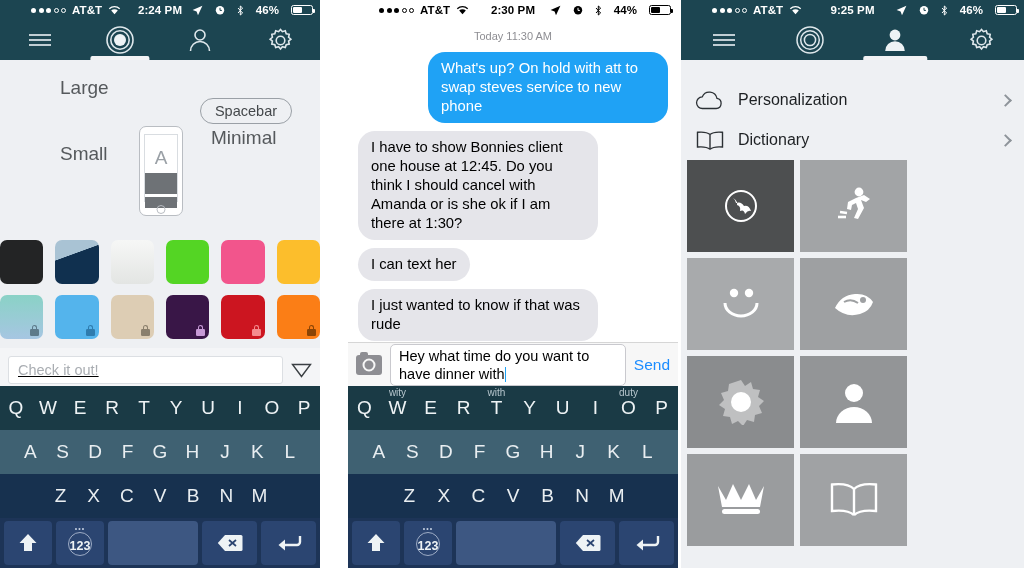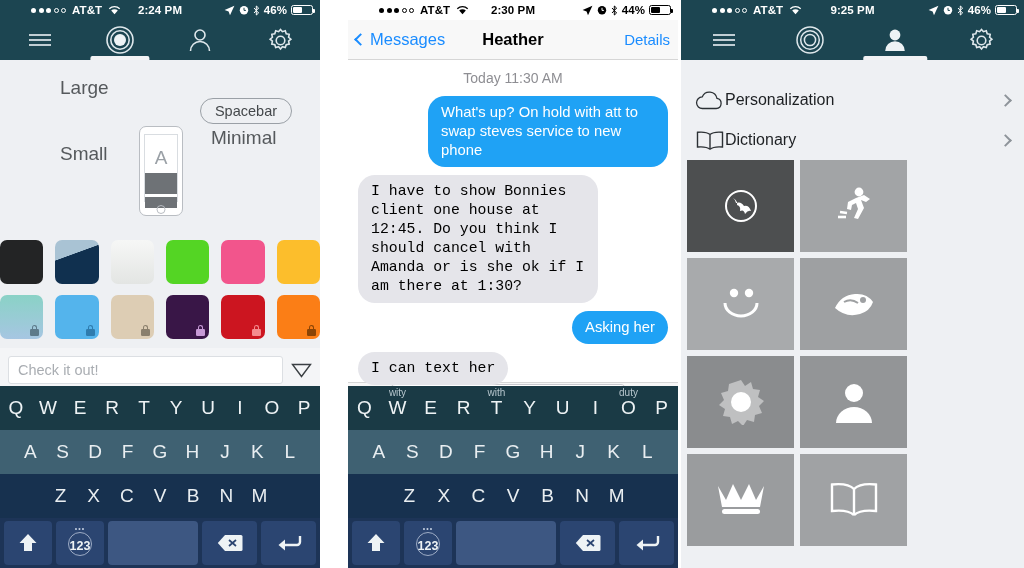--- a/index.html
+++ b/index.html
@@ -31,21 +31,21 @@
   .sb-left { display: flex; align-items: center; gap: 4px; padding-left: 7px; }
   .dots { display: flex; gap: 2.5px; align-items: center; }
   .dot { width: 5px; height: 5px; border-radius: 50%; }
   .sb-teal .dot.full { background: #fff; }
   .sb-teal .dot.empty { background: transparent; border: 1px solid #fff; width: 5px; height: 5px; }
   .sb-white .dot.full { background: #000; }
   .sb-white .dot.empty { background: transparent; border: 1px solid #000; }
   .carrier { font-size: 11.5px; font-weight: bold; margin-left: 2px; }
   .wifi { margin-left: 2px; display: inline-block; }
   .sb-time { position: absolute; left: 0; right: 0; text-align: center; font-size: 11.5px; font-weight: bold; }
-  .sb-right { margin-left: auto; display: flex; align-items: center; gap: 4px; padding-right: 7px; }
+  .sb-right { margin-left: auto; display: flex; align-items: center; gap: 12px; padding-right: 7px; }
   .batt-pct { font-size: 11.5px; font-weight: bold; }
   .batt {
     width: 22px; height: 10px; border-radius: 2.5px; position: relative;
     display: inline-block;
   }
   .sb-teal .batt { border: 1px solid #fff; }
   .sb-white .batt { border: 1px solid #000; }
   .batt:after {
     content: ""; position: absolute; right: -3px; top: 3px;
     width: 2px; height: 4px; border-radius: 0 1px 1px 0;
@@ -93,21 +93,21 @@
   .swrow { display: flex; justify-content: center; gap: 12px; margin-bottom: 11px; }
   .sw { width: 44px; height: 44px; border-radius: 7px; position: relative; }
   .sw .lock {
     position: absolute; right: 4px; bottom: 3px; width: 9px; height: 11px;
   }
   .lock .shackle { position: absolute; left: 2px; top: 0; width: 5px; height: 5px; border: 1.3px solid currentColor; border-bottom: none; border-radius: 3px 3px 0 0; }
   .lock .body { position: absolute; left: 0; bottom: 0; width: 9px; height: 7px; background: currentColor; border-radius: 1.2px; }
 
   .inputbar {
     position: absolute; left: 0; right: 0; top: 288px; height: 44px;
-    background: #f4f5f7; display: flex; align-items: center; padding: 0 8px; gap: 8px;
+    background: #f4f5f7; display: flex; align-items: center; padding: 0 8px; gap: 8px; text-decoration: underline;
   }
   .inputbox {
     flex: 1; height: 28px; background: #fff; border: 1px solid #dcdfe3; border-radius: 3px;
     display: flex; align-items: center; padding: 0 9px; font-size: 14.5px; color: #a9adb2;
   }
 
   
   .kb { position: absolute; left: 0; right: 0; bottom: 0; }
   .kbrow { display: flex; align-items: center; justify-content: center; position: relative; }
   .kbrow .key {
@@ -141,23 +141,23 @@
   
   .msg-nav {
     height: 40px; background: #f8f8f8; display: flex; align-items: center;
     padding: 0 8px; border-bottom: 1px solid #d6d6d6; position: relative;
   }
   .msg-back { display: flex; align-items: center; color: #1a8cff; font-size: 16.5px; gap: 3px; }
   .chev-l { width: 9px; height: 9px; border-left: 2.4px solid #1a8cff; border-bottom: 2.4px solid #1a8cff; transform: rotate(45deg); display: inline-block; margin-right: 2px; }
   .msg-title { position: absolute; left: 0; right: 0; text-align: center; font-size: 16.5px; font-weight: bold; color: #000; }
   .msg-details { margin-left: auto; color: #1a8cff; font-size: 15px; }
   .thread { background: #fff; height: 322px; position: relative; padding-top: 6px; }
-  .daystamp { text-align: center; font-size: 14px; color: #8e8e93; margin: 4px 0 10px; }
+  .daystamp { text-align: center; font-size: 11px; color: #8e8e93; margin: 4px 0 10px; }
   .row-out { display: flex; justify-content: flex-end; padding: 0 10px 8px; }
-  .row-in { display: flex; justify-content: flex-start; padding: 0 10px 8px; font-family: Liberation Mono, monospace; }
+  .row-in { display: flex; justify-content: flex-start; padding: 0 10px 8px; }
   .bub {
     max-width: 240px; border-radius: 17px; padding: 7px 13px;
     font-size: 14.8px; line-height: 19px; position: relative;
   }
   .bub.out { background: #1fa2f5; color: #fff; }
   .bub.in { background: #e5e5ea; color: #000; }
   .bub.out:after {
     content: ""; position: absolute; right: -5px; bottom: 0; width: 14px; height: 17px;
     background: #1fa2f5; border-bottom-left-radius: 14px; z-index: -1;
   }
@@ -177,21 +177,21 @@
   .cinput {
     flex: 1; min-height: 34px; background: #fff; border: 1px solid #c9c9ce; border-radius: 5px;
     padding: 2px 8px; font-size: 14.5px; line-height: 18px; color: #000;
   }
   .caret { display: inline-block; width: 1.5px; height: 15px; background: #1fa2f5; vertical-align: -3px; }
   .send { color: #1a8cff; font-size: 15.5px; flex: none; }
 
   
   .p3-body { background: #eef0f3; height: 508px; position: relative; overflow: hidden; }
   .listitem {
-    height: 40px; display: flex; align-items: center; padding: 0 14px; 
+    height: 40px; display: flex; align-items: center; padding: 0 14px; gap: 13px;
     font-size: 16px; color: #1d2023; position: relative;
   }
   .listitem .chev-r { margin-left: auto; width: 9px; height: 9px; border-right: 2.2px solid #8e949a; border-top: 2.2px solid #8e949a; transform: rotate(45deg); }
   .section-hd { font-size: 10.5px; letter-spacing: .6px; color: #7d8489; padding: 10px 14px 5px; }
   .badgegrid { display: flex; flex-wrap: wrap; gap: 6px; padding: 0 6px; }
   .badge {
     width: 107px; height: 92px; display: flex; align-items: center; justify-content: center;
   }
   svg { display: block; }
 </style>
@@ -468,40 +468,29 @@
               <path d="M1 3 L5.6 8 L3.3 10 V1 L5.6 3 L1 8" stroke="#000" stroke-width="1" fill="none"></path>
             </svg>
           </span>
         <span class="batt-pct">44%</span>
         <span class="batt">
             <span class="batt-fill" style="width:8.5px"></span>
           </span>
       </div>
     </div>
 
-    <div class="msg-nav">
-      <div class="msg-back">
-        <span class="chev-l"></span>
-        <span>Messages</span>
-      </div>
-      <div class="msg-title">Heather</div>
-      <div class="msg-details">Details</div>
-    </div>
 
     <div class="thread">
       <div class="daystamp">Today 11:30 AM</div>
       <div id="msgList">
           <div class="row-out">
             <div class="bub out">What's up? On hold with att to swap steves service to new phone</div>
           </div>
           <div class="row-in">
             <div class="bub in">I have to show Bonnies client one house at 12:45. Do you think I should cancel with Amanda or is she ok if I am there at 1:30?</div>
-          </div>
-          <div class="row-out">
-            <div class="bub out">Asking her</div>
           </div>
           <div class="row-in">
             <div class="bub in">I can text her</div>
           </div>
           <div class="row-in">
             <div class="bub in">I just wanted to know if that was rude</div>
           </div>
         </div>
     </div>
 

